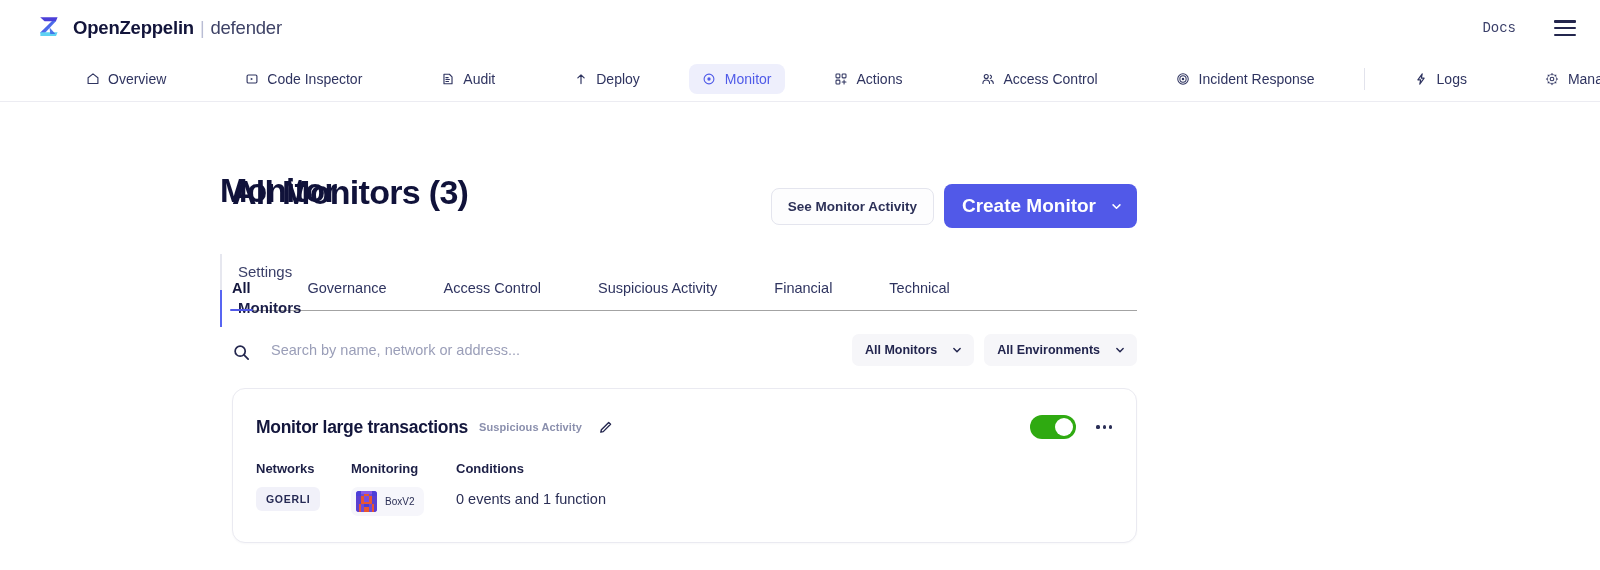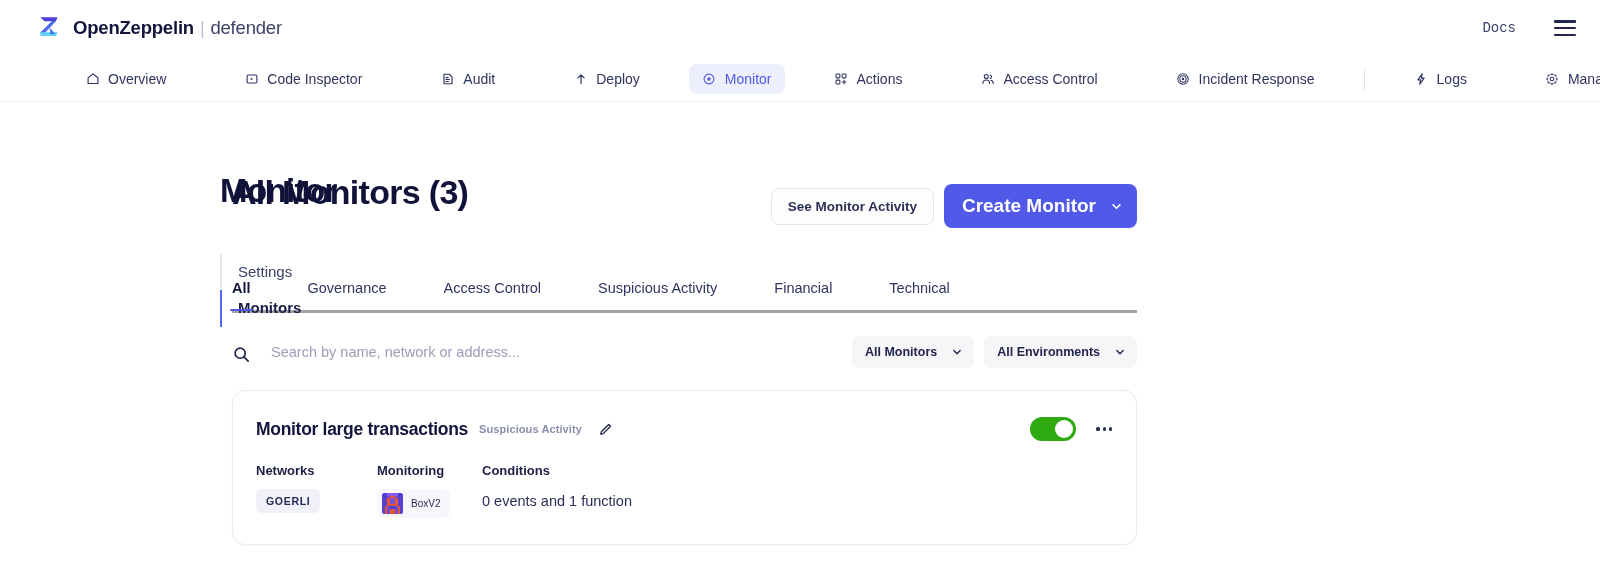--- a/index.html
+++ b/index.html
@@ -231,21 +231,21 @@
     align-items: center;
     gap: 14px;
     white-space: nowrap;
   }
   .btn-primary svg { display: block; }
 
   
   .tabs {
     display: flex;
     align-items: flex-end;
-    border-bottom: 3px solid #a3a3a3;
+    border-bottom: 1px solid #a3a3a3;
     gap: 0;
   }
   .tab {
     font-size: 14.5px;
     color: #2f3460;
     padding: 0 0 14px 0;
     margin-right: 57px;
     cursor: pointer;
     position: relative;
     white-space: nowrap;
@@ -394,21 +394,21 @@
     background: #2b2f57;
     display: block;
   }
 
   .card-cols {
     display: flex;
     align-items: flex-start;
     gap: 0;
   }
   .col-networks { width: 95px; flex: 0 0 95px; }
-  .col-monitoring { width: 105px; flex: 0 0 105px; margin-left: 26px; }
+  .col-monitoring { width: 105px; flex: 0 0 105px; }
   .col-conditions { flex: 1; }
 
   .col-label {
     font-size: 13px;
     font-weight: 700;
     color: #1c1f46;
     margin-bottom: 11px;
   }
 
   .badge {

